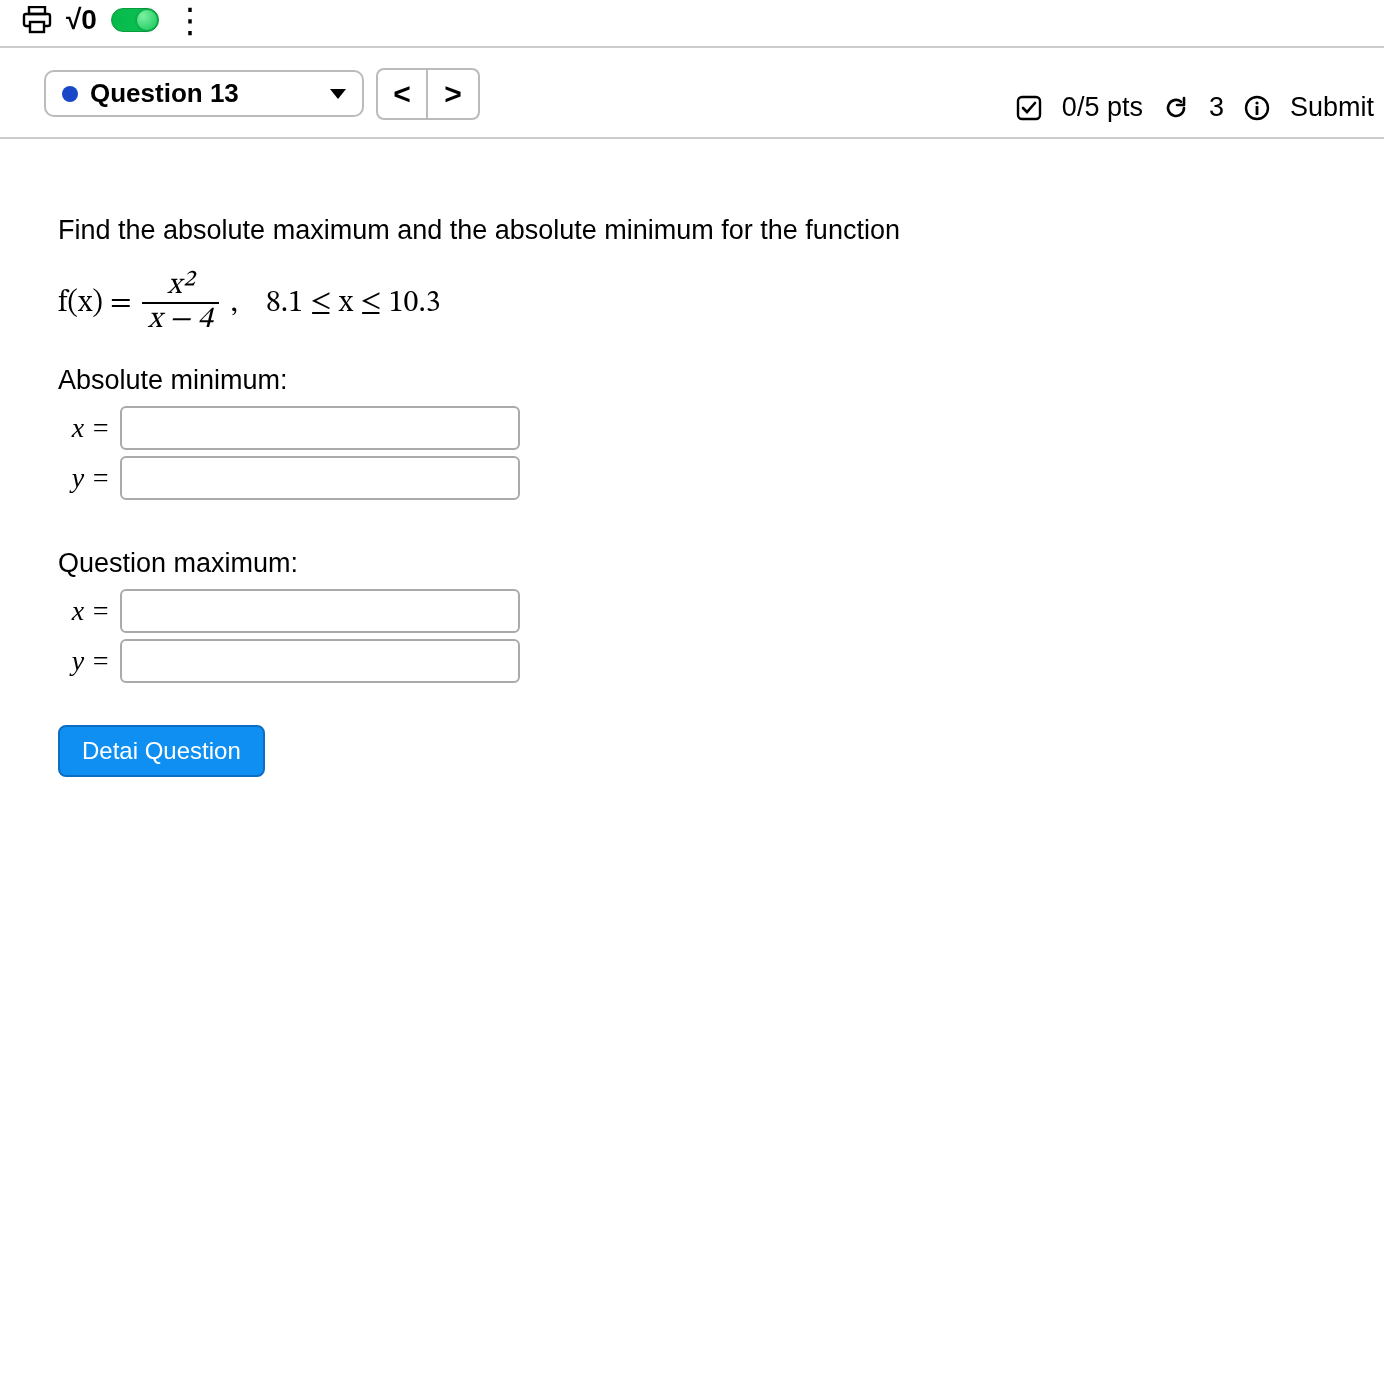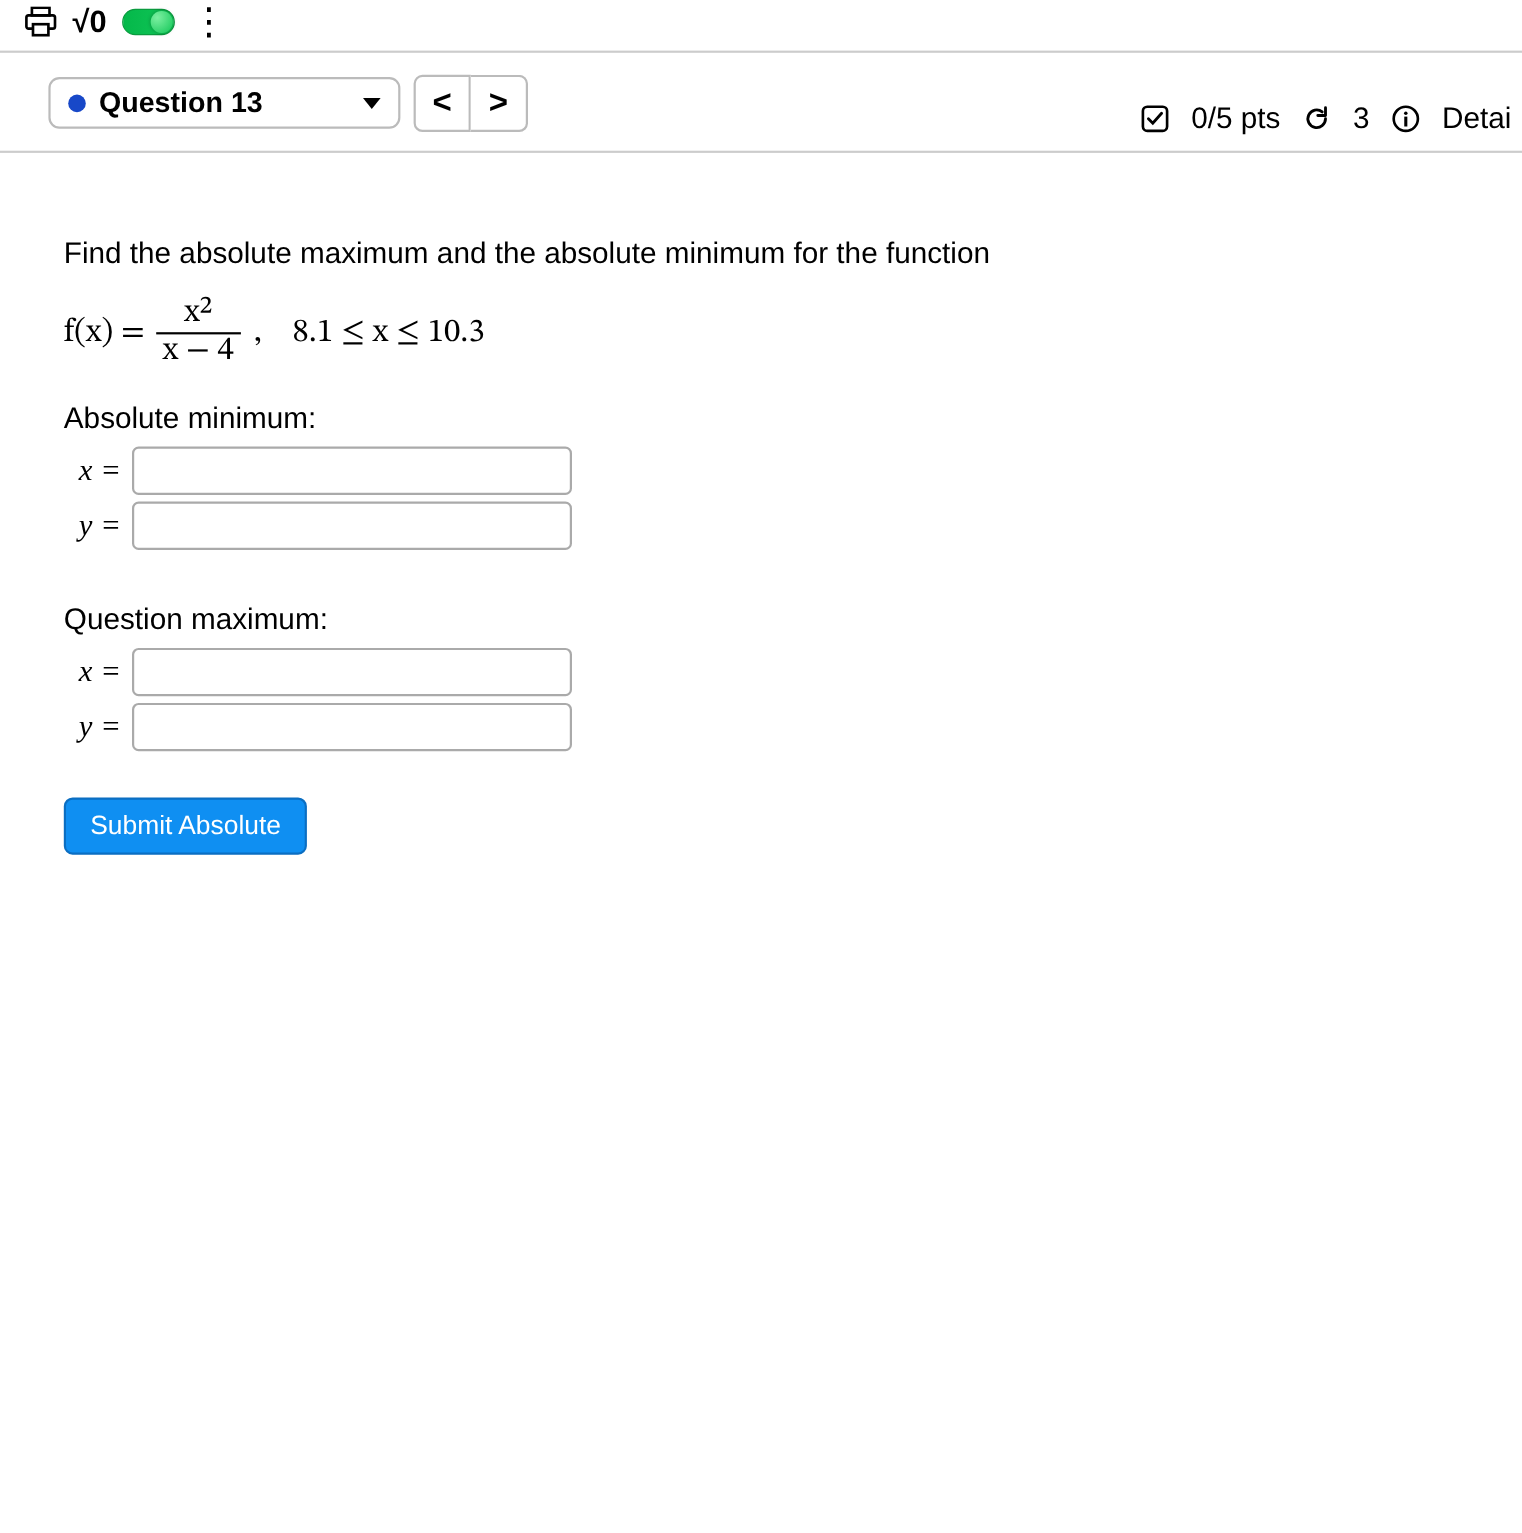--- a/index.html
+++ b/index.html
@@ -91,21 +91,21 @@
     font-family: "Cambria Math", "STIX Two Math", "Times New Roman", serif;
     font-size: 30px;
   }
   .fx { display: flex; align-items: center; gap: 8px; }
   .fx .fvar { }
   .frac {
     display: inline-flex; flex-direction: column; align-items: center;
     line-height: 1.05;
     margin: 0 2px;
   }
-  .frac .num, .frac .den { padding: 0 6px; }
+  .frac .num, .frac .den { padding: 0 6px; font-style: italic; }
   .frac .bar { width: 100%; border-top: 2px solid #000; }
   .comma { font-size: 30px; margin-left: 2px; }
 
   .section-label { font-size: 27px; margin: 14px 0 10px 0; }
 
   .field-row {
     display: flex; align-items: center; gap: 10px;
     margin: 6px 0;
     font-family: "Cambria Math","Times New Roman",serif;
     font-size: 28px;
@@ -171,21 +171,21 @@
       </svg>
     </span>
     <span>3</span>
     <span class="icon">
       <svg width="26" height="26" viewBox="0 0 26 26">
         <circle cx="13" cy="13" r="11" fill="none" stroke="#000" stroke-width="2.4"></circle>
         <circle cx="13" cy="8" r="1.6" fill="#000"></circle>
         <rect x="11.6" y="11" width="2.8" height="9" fill="#000"></rect>
       </svg>
     </span>
-    <span>Detai</span>
+    <span>Submit</span>
   </div>
 </div>
 
 <div class="content">
   <div class="prompt">Find the absolute maximum and the absolute minimum for the function</div>
 
   <div class="math-row">
     <span class="fx">
       <span class="fvar">f(x) =</span>
       <span class="frac">
@@ -213,14 +213,14 @@
   <div class="section-label">Question maximum:</div>
   <div class="field-row">
     <span class="lbl">x =</span>
     <input class="answer-input" type="text" value="" style="">
   </div>
   <div class="field-row">
     <span class="lbl">y =</span>
     <input class="answer-input" type="text" value="" style="">
   </div>
 
-  <button class="submit-btn">Submit Absolute</button>
+  <button class="submit-btn">Detai Question</button>
 </div>
 
 </body></html>

